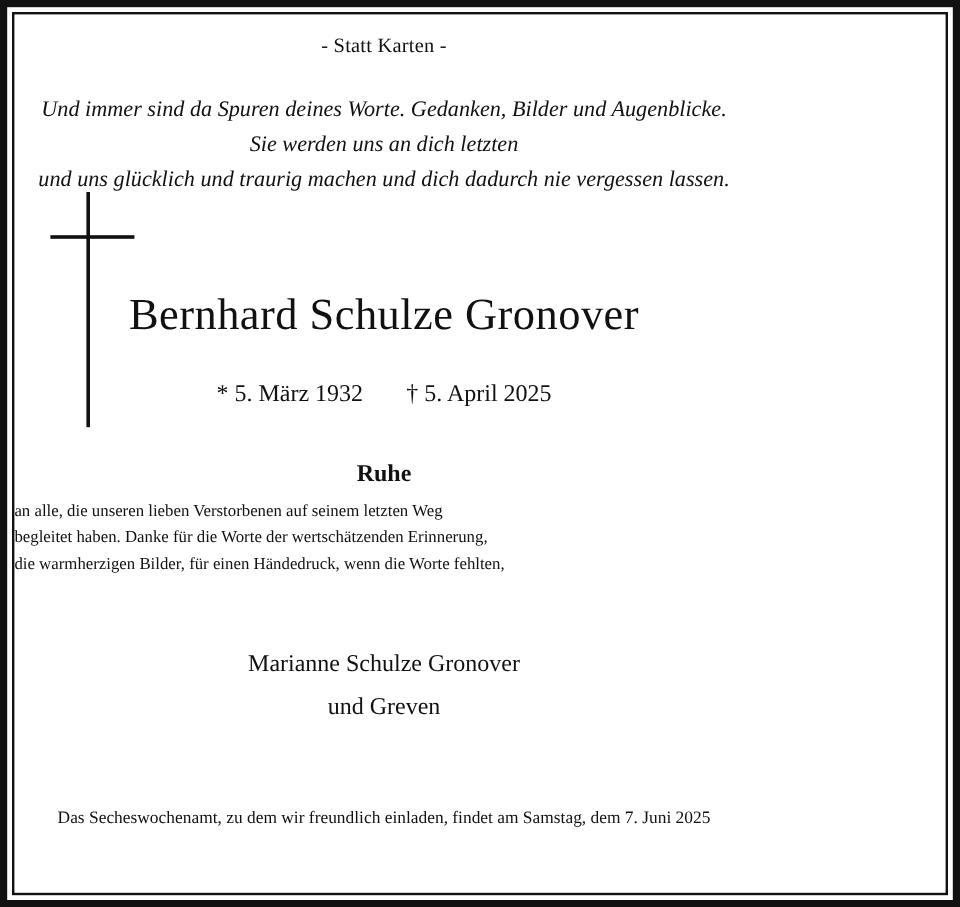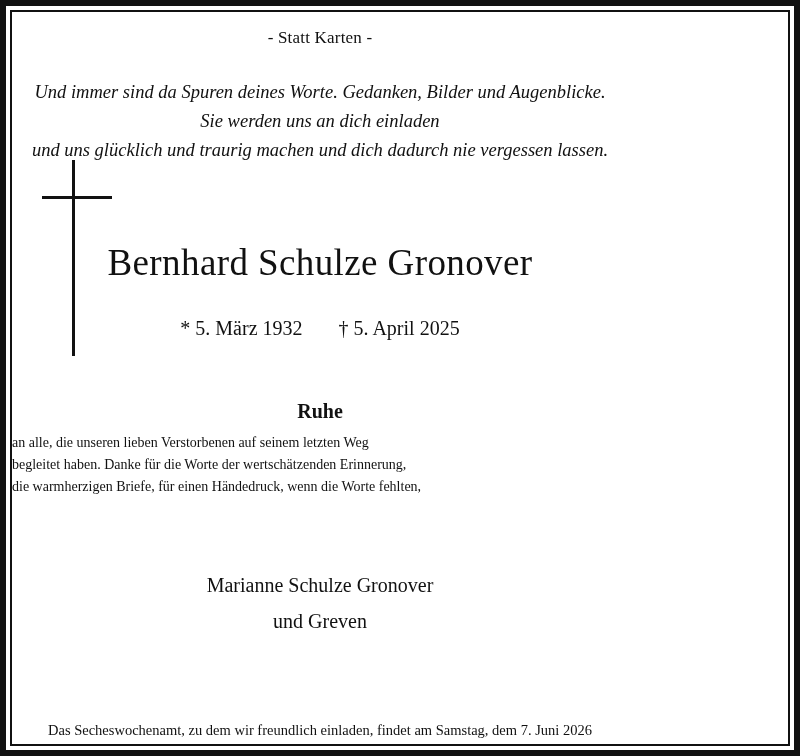--- a/index.html
+++ b/index.html
@@ -96,21 +96,21 @@
   .name {
     margin: 17px;
     padding-top: 58px;
     text-align: center;
     font-size: 37px;
     font-weight: normal;
     letter-spacing: 0.4px;
   }
 
   .dates {
-    margin: 16px;
+    margin: 0;
     padding-top: 16px;
     text-align: center;
     font-size: 20px;
   }
   .dates .gap {
     display: inline-block;
     width: 26px;
   }
 
   .danke {
@@ -124,21 +124,21 @@
   .thanks {
     margin: 0;
     padding-top: 9px;
     text-align: left;
     font-size: 14px;
     line-height: 1.60;
   }
   .thanks .line { display: block; }
 
   .signature {
-    margin: 16px;
+    margin: 0;
     padding-top: 52px;
     text-align: center;
     font-size: 20px;
     line-height: 1.80;
   }
   .signature .line { display: block; }
 
   .footer {
     margin: 0;
     padding-top: 62px;
@@ -160,45 +160,45 @@
 
     <div class="cross">
       <div class="stave"></div>
       <div class="arm"></div>
     </div>
 
     <p class="statt">- Statt Karten -</p>
 
     <div class="poem">
       <span class="line">Und immer sind da Spuren deines Worte. Gedanken, Bilder und Augenblicke.</span>
-      <span class="line">Sie werden uns an dich einladen</span>
+      <span class="line">Sie werden uns an dich letzten</span>
       <span class="line">und uns glücklich und traurig machen und dich dadurch nie vergessen lassen.</span>
     </div>
 
     <h1 class="name">Bernhard Schulze Gronover</h1>
 
     <p class="dates">
       <span>*</span>
       <span>5. März 1932</span>
       <span class="gap"></span>
       <span>†</span>
       <span>5. April 2025</span>
     </p>
 
     <p class="danke">Ruhe</p>
 
     <div class="thanks">
       <span class="line">an alle, die unseren lieben Verstorbenen auf seinem letzten Weg</span>
       <span class="line">begleitet haben. Danke für die Worte der wertschätzenden Erinnerung,</span>
-      <span class="line">die warmherzigen Briefe, für einen Händedruck, wenn die Worte fehlten,</span>
+      <span class="line">die warmherzigen Bilder, für einen Händedruck, wenn die Worte fehlten,</span>
     </div>
 
     <div class="signature">
       <span class="line">Marianne Schulze Gronover</span>
       <span class="line">und Greven</span>
     </div>
 
     <div class="footer">
-      <span class="line">Das Secheswochenamt, zu dem wir freundlich einladen, findet am Samstag, dem 7. Juni 2026</span>
+      <span class="line">Das Secheswochenamt, zu dem wir freundlich einladen, findet am Samstag, dem 7. Juni 2025</span>
     </div>
 
   </div>
 </div>
 
 </body></html>

